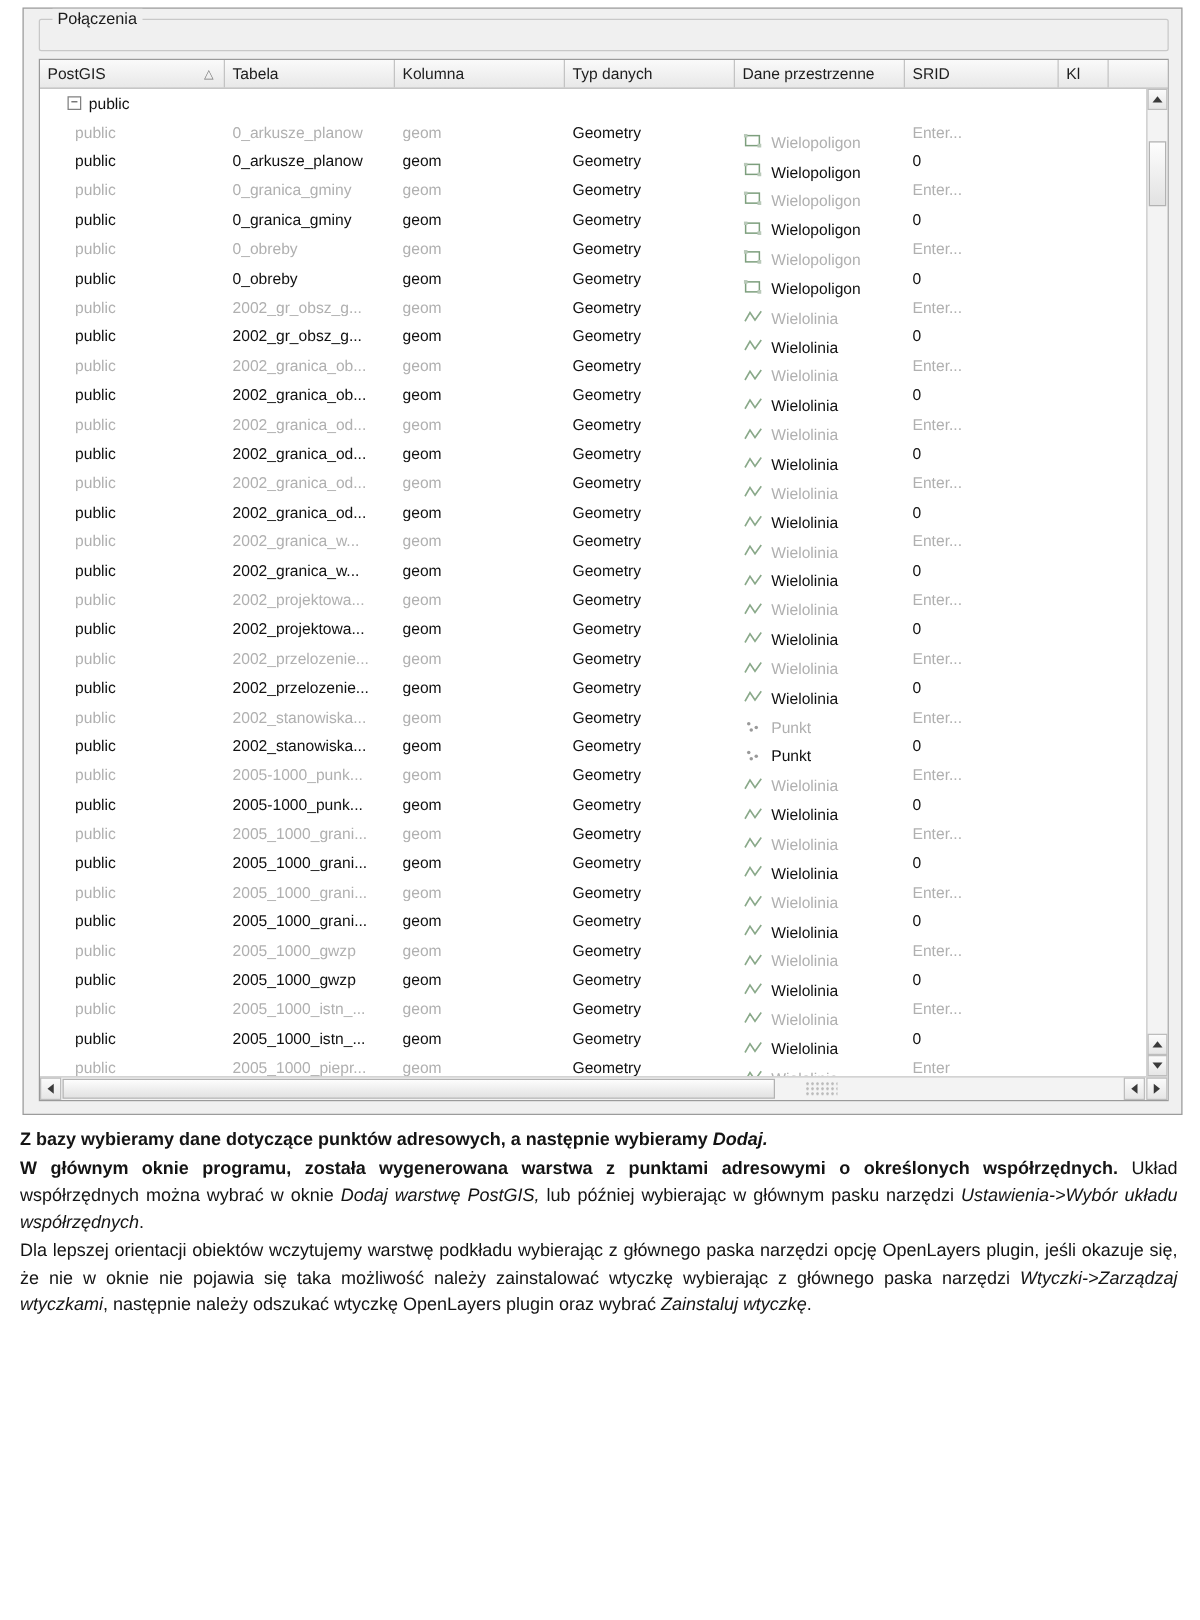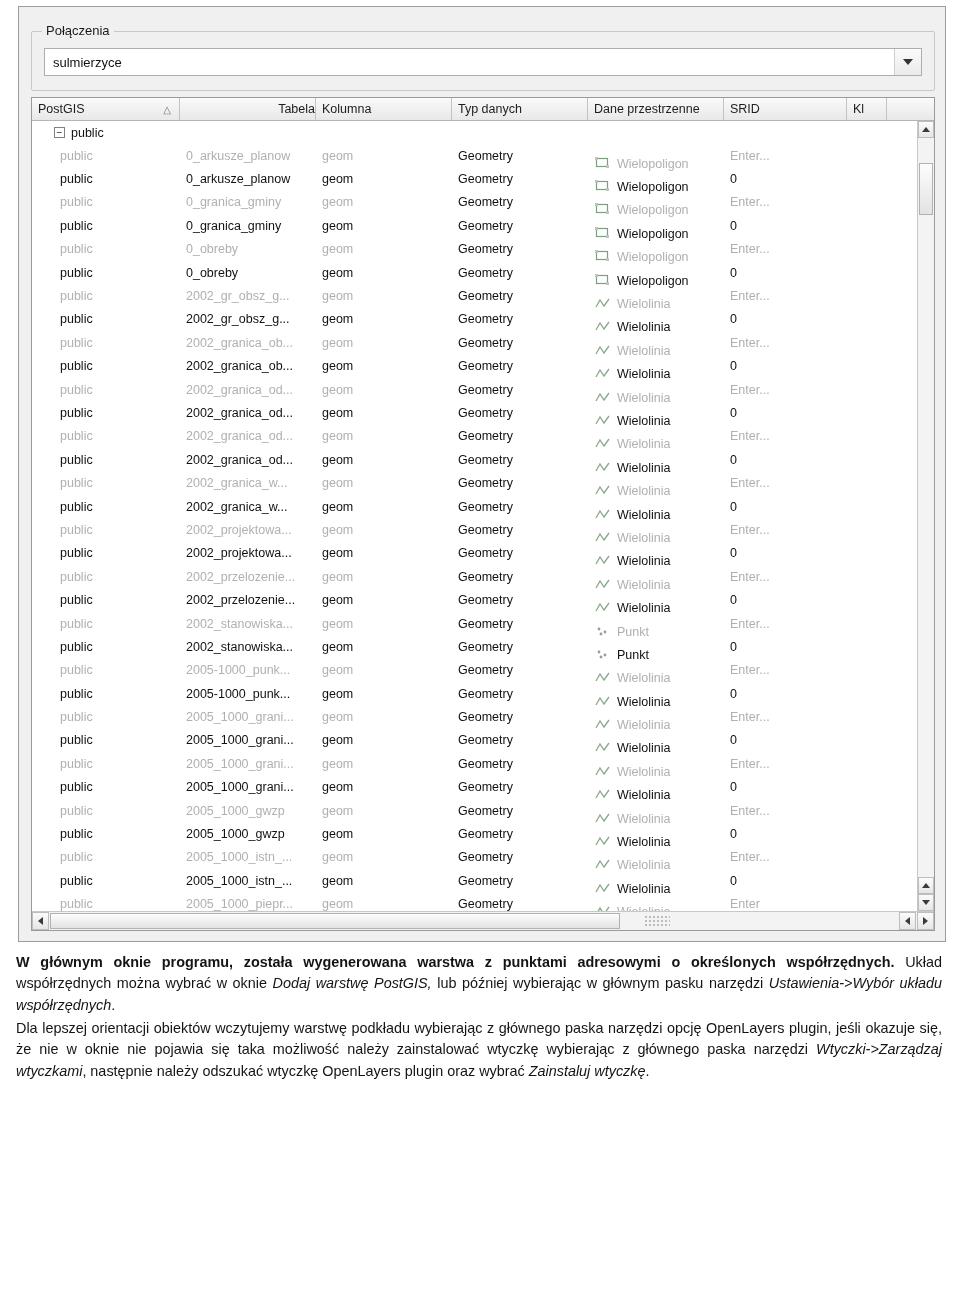--- a/index.html
+++ b/index.html
@@ -20,21 +20,21 @@
   }
 
   
   .dialog {
     margin: 6px 14px 0 18px;
     border: 1px solid #9c9c9c;
     background: #f0f0f0;
     padding: 0;
   }
   .conn-group {
-    margin: 24px 10px 6px 12px;
+    margin: 8px 10px 6px 12px;
     border: 1px solid #c8c8c8;
     border-radius: 2px;
     padding: 10px 12px 14px 12px;
     position: relative;
     background: #f0f0f0;
   }
   .conn-legend {
     position: absolute;
     top: -9px;
     left: 10px;
@@ -166,20 +166,21 @@
   .norm { color: #111; }
   .geo-ico {
     display: inline-block;
     width: 17px;
     text-align: center;
     margin-right: 6px;
     font-size: 12px;
   }
   .cell-geom {
     display: flex;
+    align-items: center;
     margin-top: 17px;
   }
   
   .vscroll {
     position: absolute;
     right: 0; top: 0; bottom: 0;
     width: 17px;
     background: #f3f3f3;
     border-left: 1px solid #c8c8c8;
     box-sizing: border-box;
@@ -270,36 +271,30 @@
 </head>
 <body>
 
 <div class="page">
 
   <div class="dialog">
 
     <div class="conn-group">
       <div class="conn-legend">Połączenia</div>
 
-      <div class="combo">
-        <span>sulmierzyce</span>
-        <span class="arrow-btn">
-            <span class="caret-down"></span>
-          </span>
-      </div>
 
     </div>
 
     <div class="table-wrap">
       <div class="thead" id="thead">
           <div class="th" style="width: 148px;">
             <span>PostGIS</span>
             <span class="sortmark">△</span>
           </div>
-          <div class="th" style="width: 136px; justify-content: flex-end;">
+          <div class="th" style="width: 136px;">
             <span>Tabela</span>
           </div>
           <div class="th" style="width: 136px; align-items: center;">
             <span>Kolumna</span>
           </div>
           <div class="th" style="width: 136px;">
             <span>Typ danych</span>
           </div>
           <div class="th" style="width: 136px;">
             <span>Dane przestrzenne</span>
@@ -790,20 +785,23 @@
           </div>
         <div class="hs-arrow" style="right:0;">
             <span class="tri-right"></span>
           </div>
       </div>
     </div>
   </div>
 
   <div class="prose">
 
+    <p class="para-just">
+      <span class="bold">Z bazy wybieramy dane dotyczące punktów adresowych, a następnie wybieramy </span><span class="bolditalic">Dodaj.</span>
+    </p>
 
     <p class="para-just">
       <span class="bold">W głównym oknie programu, została wygenerowana warstwa z punktami adresowymi o określonych współrzędnych.</span><span> Układ współrzędnych można wybrać w oknie </span><span class="ital">Dodaj warstwę PostGIS,</span><span> lub później wybierając w głównym pasku narzędzi </span><span class="ital">Ustawienia-&gt;Wybór układu współrzędnych</span><span>.</span>
     </p>
 
 
     <p class="para-just">
       <span>Dla lepszej orientacji obiektów wczytujemy warstwę podkładu wybierając z głównego paska narzędzi opcję OpenLayers plugin, jeśli okazuje się, że nie w oknie nie pojawia się taka możliwość należy zainstalować wtyczkę wybierając z głównego paska narzędzi </span><span class="ital">Wtyczki-&gt;Zarządzaj wtyczkami</span><span>, następnie należy odszukać wtyczkę OpenLayers plugin oraz wybrać </span><span class="ital">Zainstaluj wtyczkę</span><span>.</span>
     </p>
 

